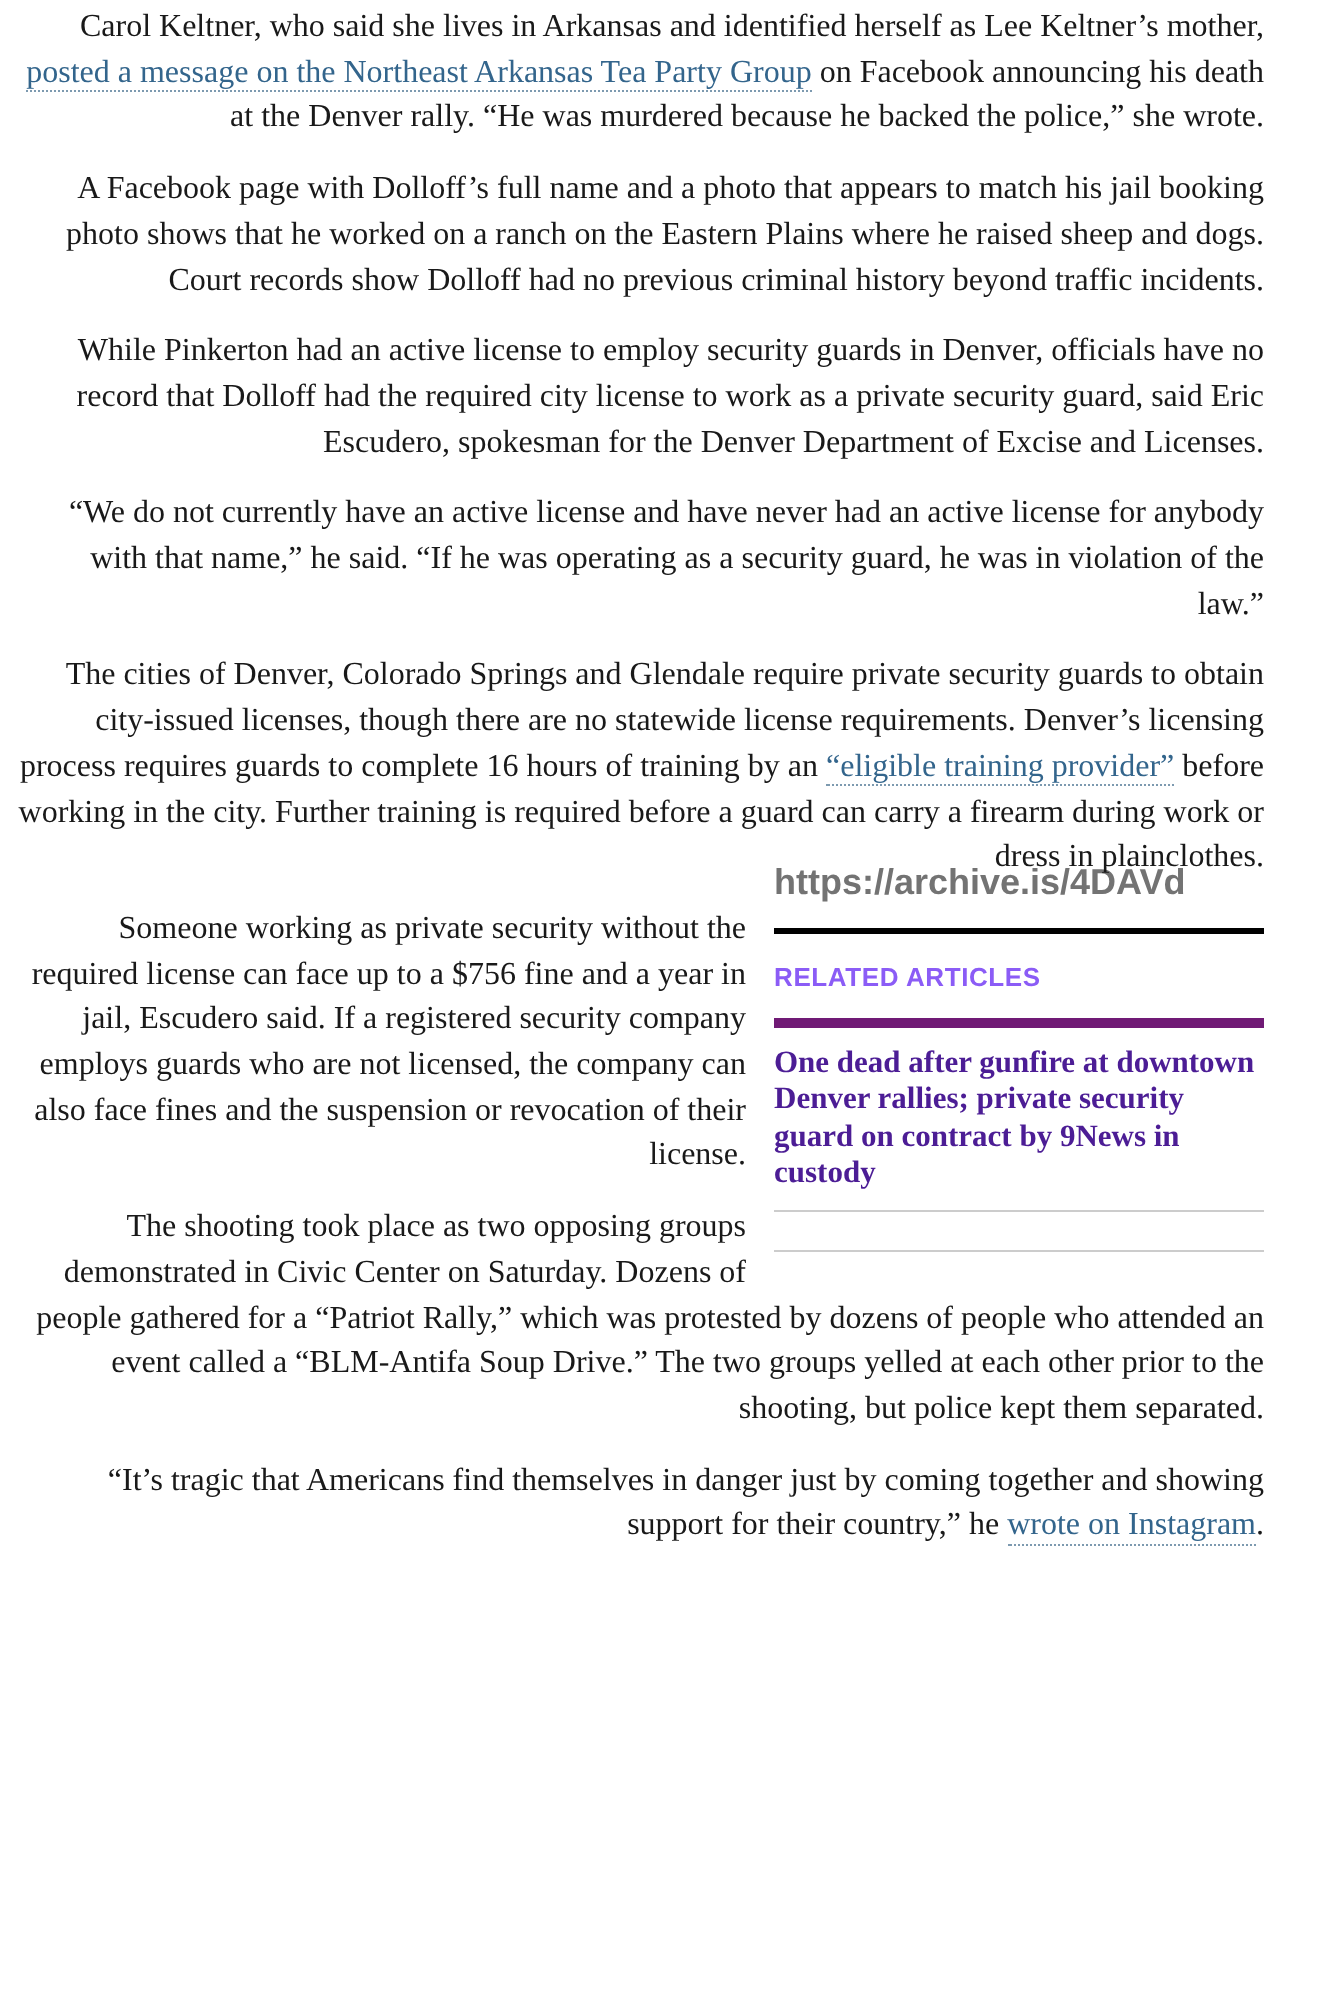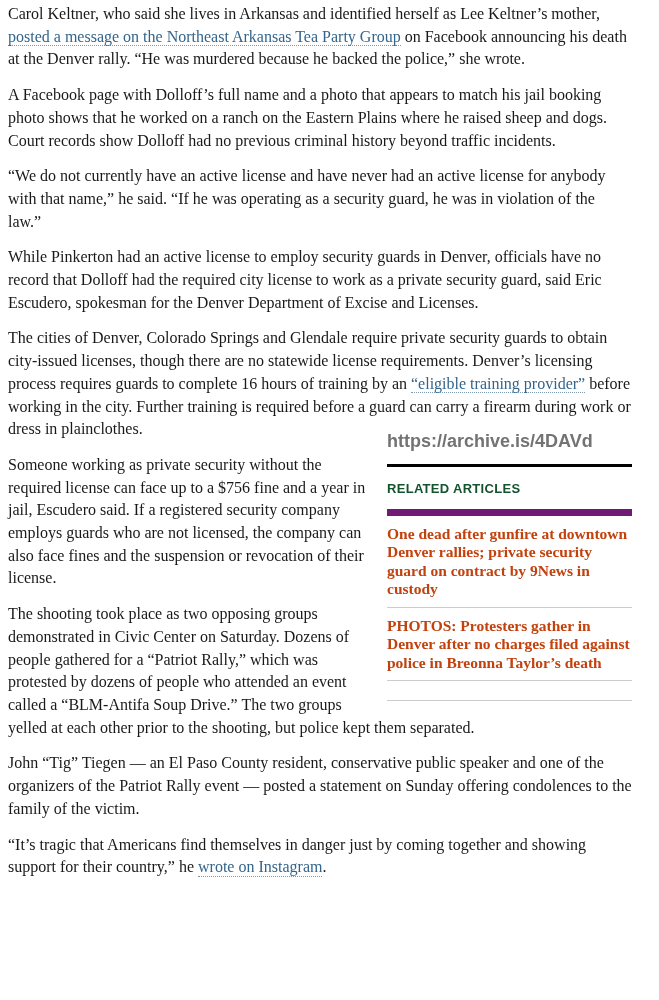--- a/index.html
+++ b/index.html
@@ -8,21 +8,21 @@
     font-family: "Liberation Serif", "DejaVu Serif", serif;
   }
   .page {
     box-sizing: border-box;
     width: 659px;
     padding: 3px 27px 0 8px;
     font-size: 16px;
     line-height: 22.7px;
     color: #191919;
   }
-  .para { margin: 0 0 13px 0; }
+  .para { margin: 0 0 13px 0; text-align: right; }
   .body-link {
     color: #33658c;
     text-decoration: none;
     border-bottom: 1px dotted #7d9ab0;
     padding-bottom: 0.5px;
     cursor: pointer;
   }
   
   .float-box {
     float: right;
@@ -35,78 +35,74 @@
     font-size: 18px;
     line-height: 24px;
     color: #737373;
     margin: 0 0 11px 0;
     white-space: nowrap;
   }
   .related { border-top: 3px solid #000000; }
   .related-header {
     margin: 0;
     padding: 11px 0 8px 0;
-    border-bottom: 7px solid #701a75;
+    border-bottom: 5px solid #701a75;
     font-family: "Liberation Sans", sans-serif;
     font-size: 13px;
     font-weight: 700;
     letter-spacing: 0.3px;
-    color: #14532d;
+    color: #8b5cf6;
   }
   .related-item {
     padding: 9px 0 8px 0;
     border-bottom: 1px solid #cccccc;
   }
   .related-link {
     display: block;
     font-family: "Liberation Serif", "DejaVu Serif", serif;
     font-weight: 700;
     font-size: 15.5px;
     line-height: 18.5px;
-    color: #c2410c;
+    color: #4c1d95;
     text-decoration: none;
     cursor: pointer;
   }
   .related-foot {
     height: 19px;
     border-bottom: 1px solid #cccccc;
   }
 </style>
 </head>
 <body>
 
 <article class="page">
 
   <p class="para"><span>Carol Keltner, who said she lives in Arkansas and identified herself as Lee Keltner’s mother, </span><a class="body-link">posted a message on the Northeast Arkansas Tea Party Group</a><span> on Facebook announcing his death at the Denver rally. “He was murdered because he backed the police,” she wrote.</span></p>
 
   <p class="para">A Facebook page with Dolloff’s full name and a photo that appears to match his jail booking photo shows that he worked on a ranch on the Eastern Plains where he raised sheep and dogs. Court records show Dolloff had no previous criminal history beyond traffic incidents.</p>
 
 
+  <p class="para">While Pinkerton had an active license to employ security guards in Denver, officials have no record that Dolloff had the required city license to work as a private security guard, said Eric Escudero, spokesman for the Denver Department of Excise and Licenses.</p>
+
   <p class="para">“We do not currently have an active license and have never had an active license for anybody with that name,” he said. “If he was operating as a security guard, he was in violation of the law.”</p>
-
-  <p class="para">While Pinkerton had an active license to employ security guards in Denver, officials have no record that Dolloff had the required city license to work as a private security guard, said Eric Escudero, spokesman for the Denver Department of Excise and Licenses.</p>
 
   <p class="para"><span>The cities of Denver, Colorado Springs and Glendale require private security guards to obtain city-issued licenses, though there are no statewide license requirements. Denver’s licensing process requires guards to complete 16 hours of training by an </span><a class="body-link">“eligible training provider”</a><span> before working in the city. Further training is required before a guard can carry a firearm during work or dress in plainclothes.</span></p>
 
   <aside class="float-box">
     <div class="archive-url">https://archive.is/4DAVd</div>
     <section class="related">
       <h2 class="related-header">RELATED ARTICLES</h2>
       <div class="related-item">
         <a class="related-link">One dead after gunfire at downtown Denver rallies; private security guard on contract by 9News in custody</a>
       </div>
-      <div class="related-item">
-        <a class="related-link">PHOTOS: Protesters gather in Denver after no charges filed against police in Breonna Taylor’s death</a>
-      </div>
       <div class="related-foot"></div>
     </section>
   </aside>
 
   <p class="para">Someone working as private security without the required license can face up to a $756 fine and a year in jail, Escudero said. If a registered security company employs guards who are not licensed, the company can also face fines and the suspension or revocation of their license.</p>
 
 
   <p class="para">The shooting took place as two opposing groups demonstrated in Civic Center on Saturday. Dozens of people gathered for a “Patriot Rally,” which was protested by dozens of people who attended an event called a “BLM-Antifa Soup Drive.” The two groups yelled at each other prior to the shooting, but police kept them separated.</p>
 
-  <p class="para">John “Tig” Tiegen — an El Paso County resident, conservative public speaker and one of the organizers of the Patriot Rally event — posted a statement on Sunday offering condolences to the family of the victim.</p>
 
   <p class="para"><span>“It’s tragic that Americans find themselves in danger just by coming together and showing support for their country,” he </span><a class="body-link">wrote on Instagram</a><span>.</span></p>
 
 </article>
 
 </body></html>

